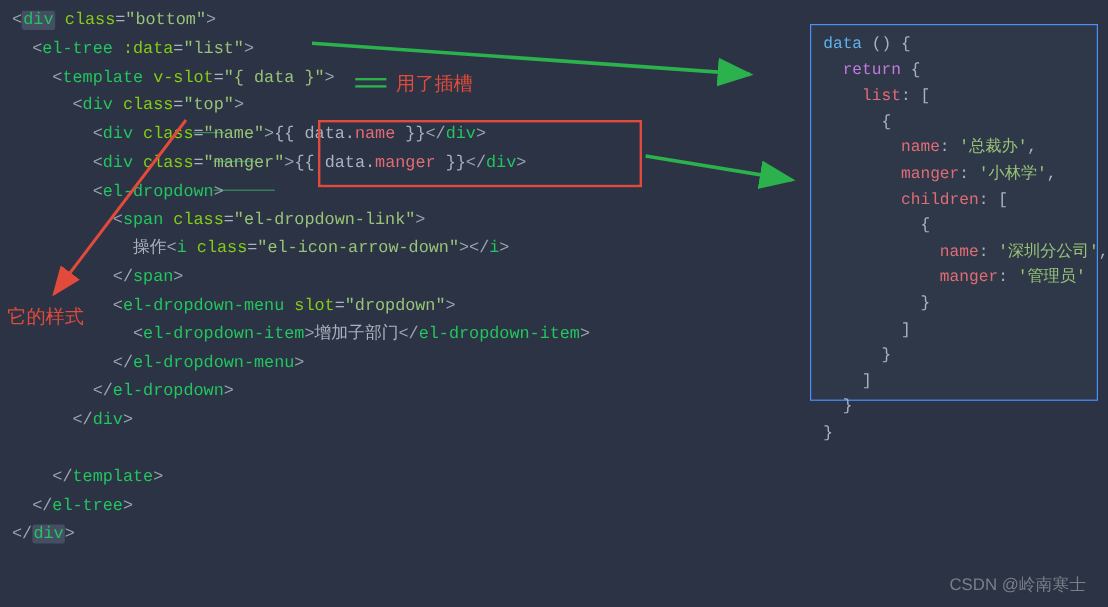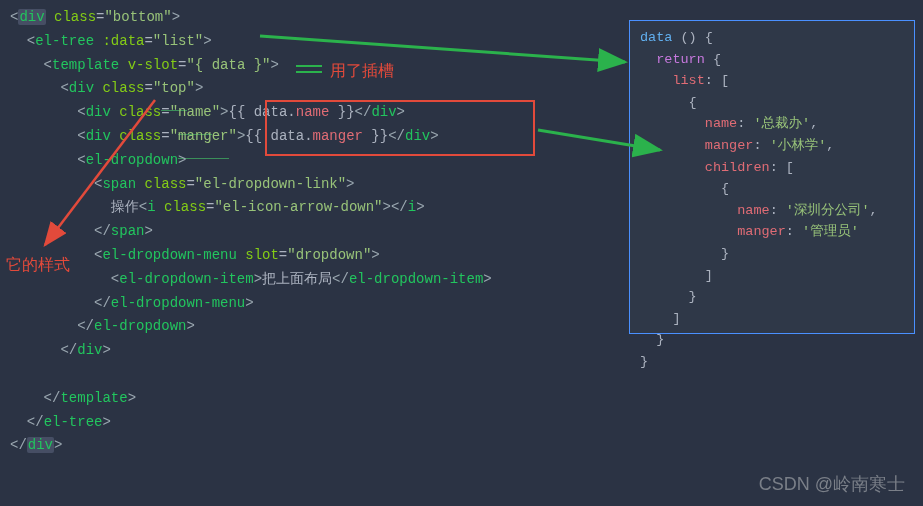--- a/index.html
+++ b/index.html
@@ -42,58 +42,58 @@
   .red-box {
     position: absolute;
     border: 2px solid #e24a3b;
     pointer-events: none;
   }
   
   .json-panel {
     position: absolute;
     top: 20px;
     right: 8px;
-    width: 286px;
+    width: 240px;
     height: 314px;
     background: #2f3848;
     border: 1px solid #4a90ff;
     padding: 6px 10px;
     font-size: 13.5px;
     line-height: 1.6;
     white-space: pre;
   }
   .j-key { color: #e06c75; }
   .j-brace { color: #abb2bf; }
   .j-return { color: #c678dd; }
   .j-func { color: #61afef; }
   .j-str { color: #98c379; }
   .j-punc { color: #abb2bf; }
   .svg-layer {
     position: absolute; top:0; left:0; width:923px; height:506px; pointer-events:none;
   }
   .watermark {
     position:absolute; right:18px; bottom:6px;
-    color:#7a7f88; font-family:"Microsoft YaHei",sans-serif; font-size:18px;margin-top:48px;
+    color:#7a7f88; font-family:"Microsoft YaHei",sans-serif; font-size:14px;margin-top:48px;
   }
 </style>
 </head>
 <body>
 
 <div class="editor" id="leftCode"><span class="tag-bracket">&lt;</span><span class="tag-name sel-box">div</span> <span class="attr-name">class</span><span class="attr-eq">=</span><span class="attr-val">"bottom"</span><span class="tag-bracket">&gt;</span>
   <span class="tag-bracket">&lt;</span><span class="tag-name">el-tree</span> <span class="attr-name">:data</span><span class="attr-eq">=</span><span class="attr-val">"list"</span><span class="tag-bracket">&gt;</span>
     <span class="tag-bracket">&lt;</span><span class="tag-name">template</span> <span class="attr-name">v-slot</span><span class="attr-eq">=</span><span class="attr-val">"{ data }"</span><span class="tag-bracket">&gt;</span>
       <span class="tag-bracket">&lt;</span><span class="tag-name">div</span> <span class="attr-name">class</span><span class="attr-eq">=</span><span class="attr-val">"</span><span class="attr-val underline">top</span><span class="attr-val">"</span><span class="tag-bracket">&gt;</span>
         <span class="tag-bracket">&lt;</span><span class="tag-name">div</span> <span class="attr-name">class</span><span class="attr-eq">=</span><span class="attr-val">"</span><span class="attr-val underline">name</span><span class="attr-val">"</span><span class="tag-bracket">&gt;</span><span class="mustache">{{ </span><span class="text-content">data</span><span class="text-content">.</span><span class="mustache-prop">name</span><span class="mustache"> }}</span><span class="tag-bracket">&lt;/</span><span class="tag-name">div</span><span class="tag-bracket">&gt;</span>
         <span class="tag-bracket">&lt;</span><span class="tag-name">div</span> <span class="attr-name">class</span><span class="attr-eq">=</span><span class="attr-val">"</span><span class="attr-val underline">manger</span><span class="attr-val">"</span><span class="tag-bracket">&gt;</span><span class="mustache">{{ </span><span class="text-content">data</span><span class="text-content">.</span><span class="mustache-prop">manger</span><span class="mustache"> }}</span><span class="tag-bracket">&lt;/</span><span class="tag-name">div</span><span class="tag-bracket">&gt;</span>
         <span class="tag-bracket">&lt;</span><span class="tag-name">el-dropdown</span><span class="tag-bracket">&gt;</span>
           <span class="tag-bracket">&lt;</span><span class="tag-name">span</span> <span class="attr-name">class</span><span class="attr-eq">=</span><span class="attr-val">"el-dropdown-link"</span><span class="tag-bracket">&gt;</span>
             <span class="text-content">操作</span><span class="tag-bracket">&lt;</span><span class="tag-name">i</span> <span class="attr-name">class</span><span class="attr-eq">=</span><span class="attr-val">"el-icon-arrow-down"</span><span class="tag-bracket">&gt;</span><span class="tag-bracket">&lt;/</span><span class="tag-name">i</span><span class="tag-bracket">&gt;</span>
           <span class="tag-bracket">&lt;/</span><span class="tag-name">span</span><span class="tag-bracket">&gt;</span>
           <span class="tag-bracket">&lt;</span><span class="tag-name">el-dropdown-menu</span> <span class="attr-name">slot</span><span class="attr-eq">=</span><span class="attr-val">"dropdown"</span><span class="tag-bracket">&gt;</span>
-            <span class="tag-bracket">&lt;</span><span class="tag-name">el-dropdown-item</span><span class="tag-bracket">&gt;</span><span class="text-content">把上面布局</span><span class="tag-bracket">&lt;/</span><span class="tag-name">el-dropdown-item</span><span class="tag-bracket">&gt;</span>
+            <span class="tag-bracket">&lt;</span><span class="tag-name">el-dropdown-item</span><span class="tag-bracket">&gt;</span><span class="text-content">增加子部门</span><span class="tag-bracket">&lt;/</span><span class="tag-name">el-dropdown-item</span><span class="tag-bracket">&gt;</span>
           <span class="tag-bracket">&lt;/</span><span class="tag-name">el-dropdown-menu</span><span class="tag-bracket">&gt;</span>
         <span class="tag-bracket">&lt;/</span><span class="tag-name">el-dropdown</span><span class="tag-bracket">&gt;</span>
       <span class="tag-bracket">&lt;/</span><span class="tag-name">div</span><span class="tag-bracket">&gt;</span>
 
     <span class="tag-bracket">&lt;/</span><span class="tag-name">template</span><span class="tag-bracket">&gt;</span>
   <span class="tag-bracket">&lt;/</span><span class="tag-name">el-tree</span><span class="tag-bracket">&gt;</span>
 <span class="tag-bracket">&lt;/</span><span class="tag-name sel-box">div</span><span class="tag-bracket">&gt;</span>
 </div>
 
 <div class="json-panel" id="jsonPanel"><span class="j-func">data</span> <span class="j-brace">() {</span>

